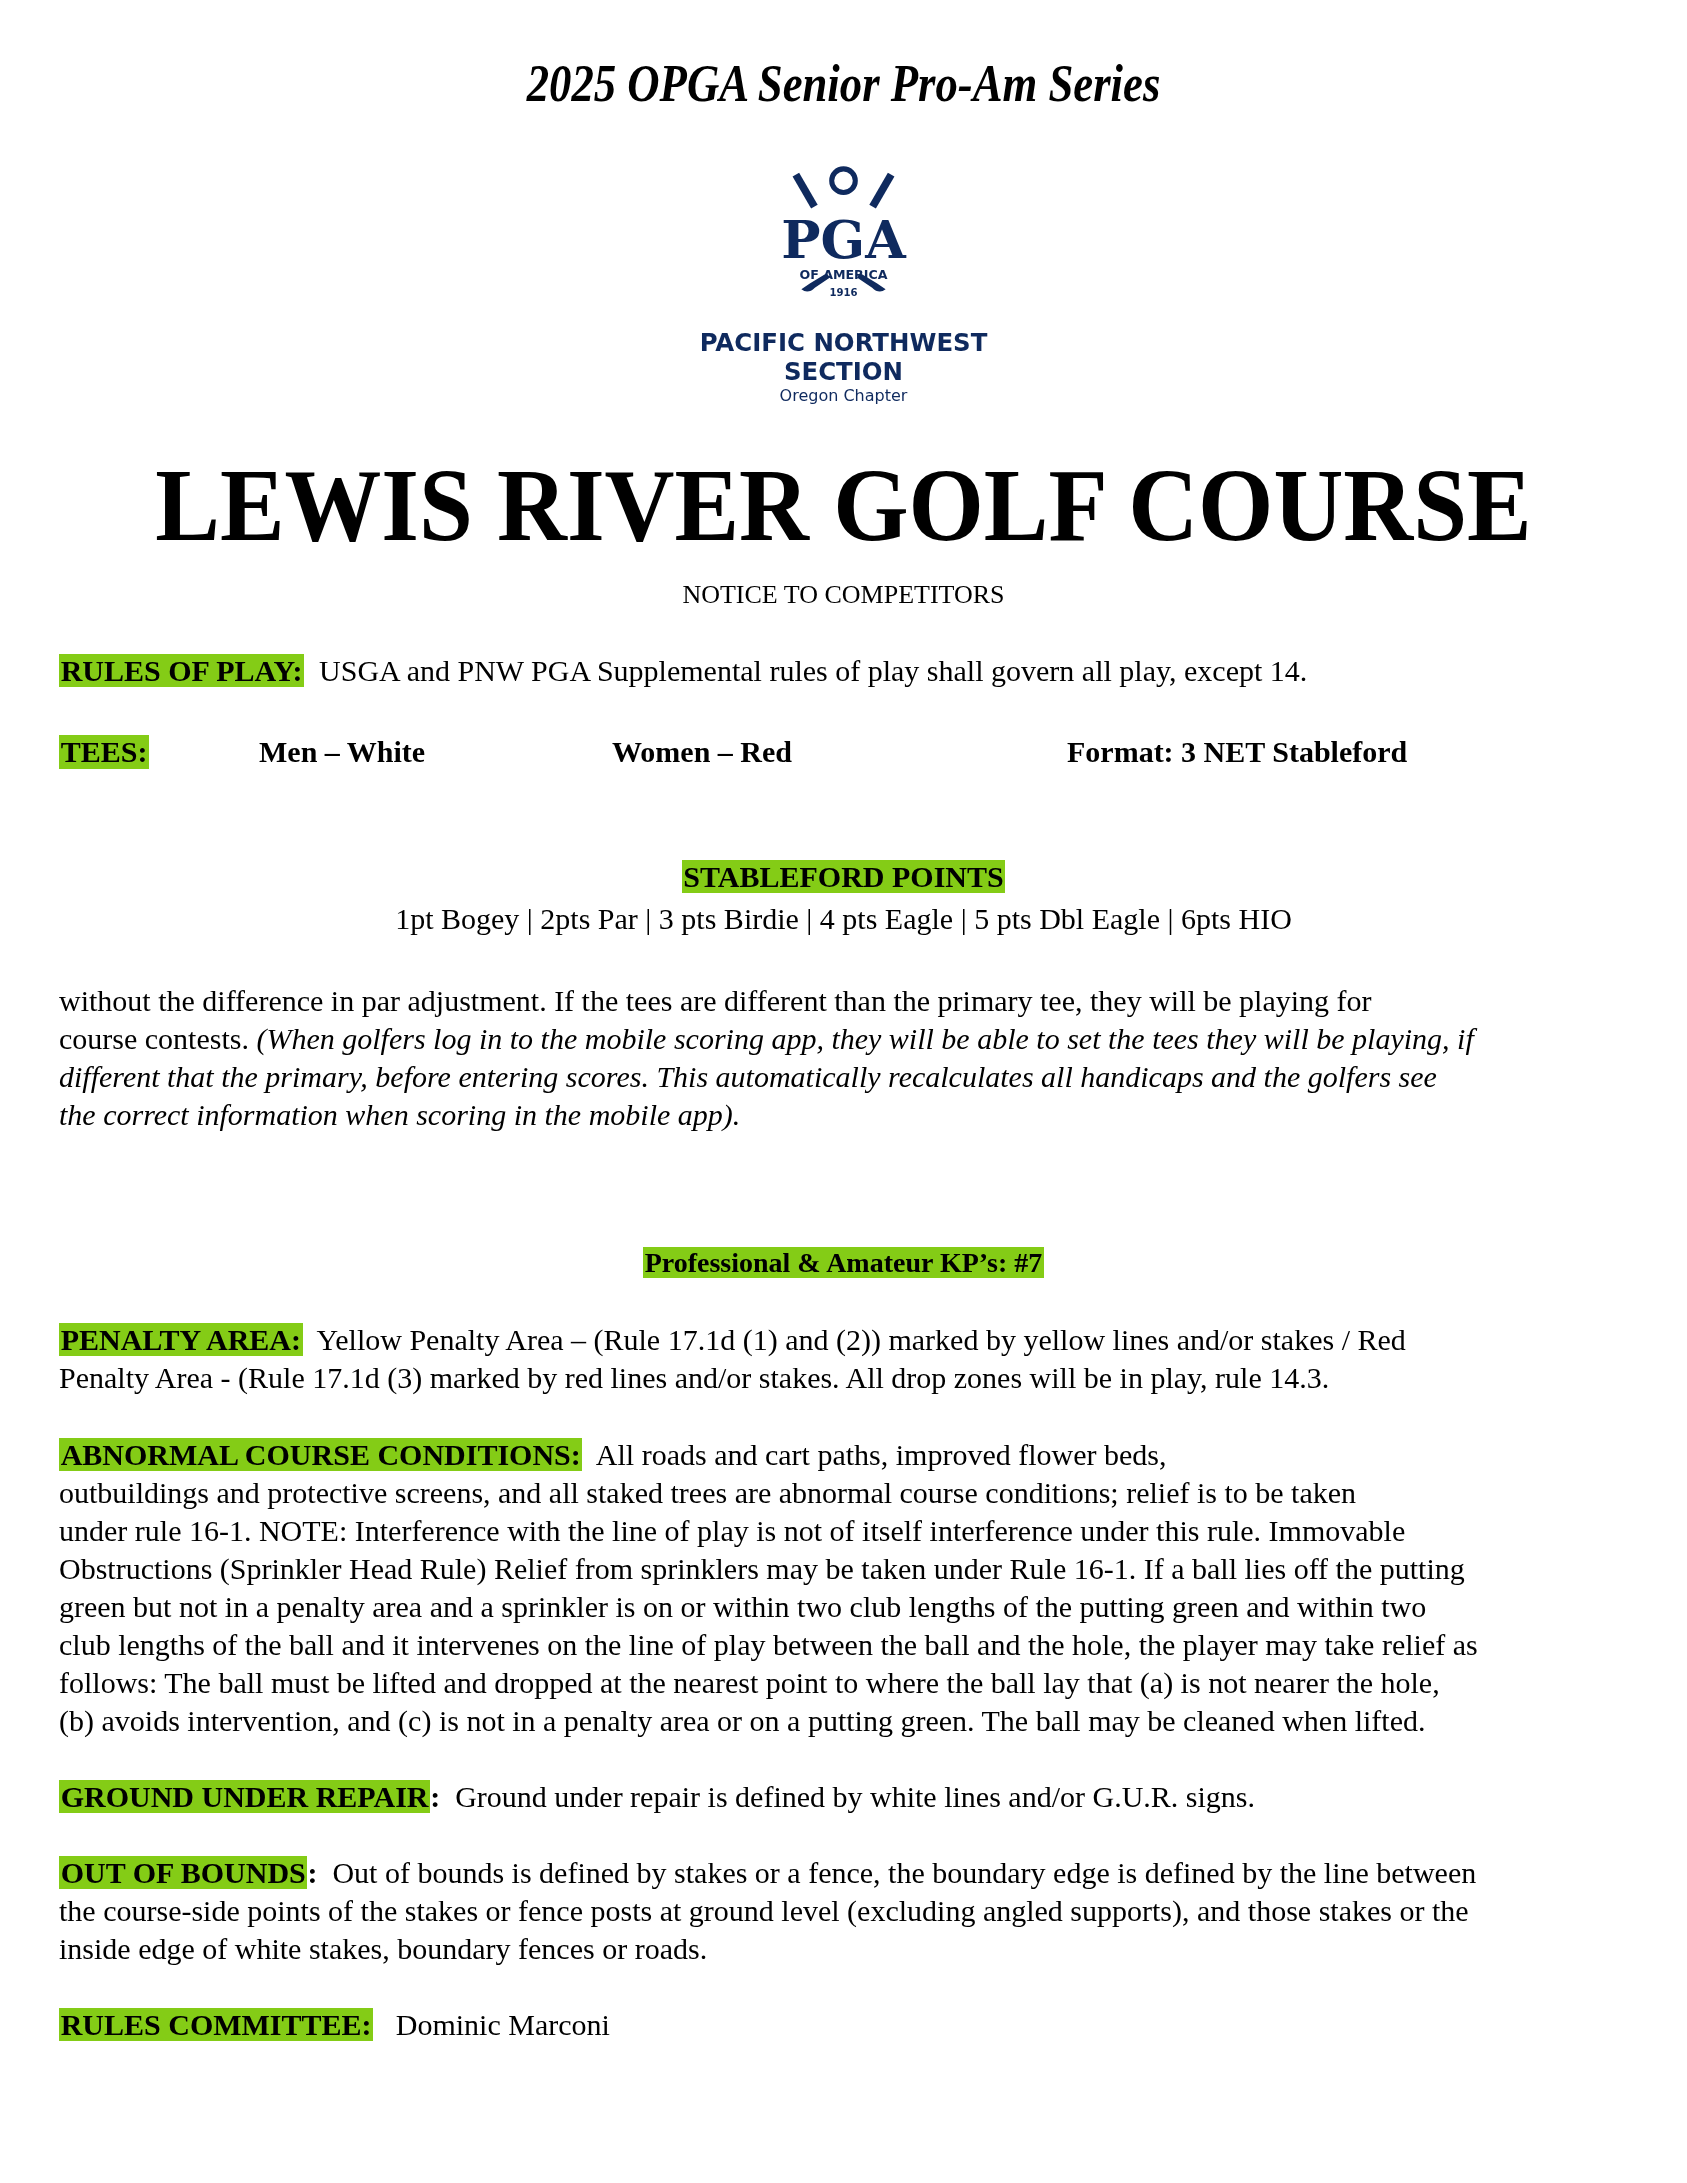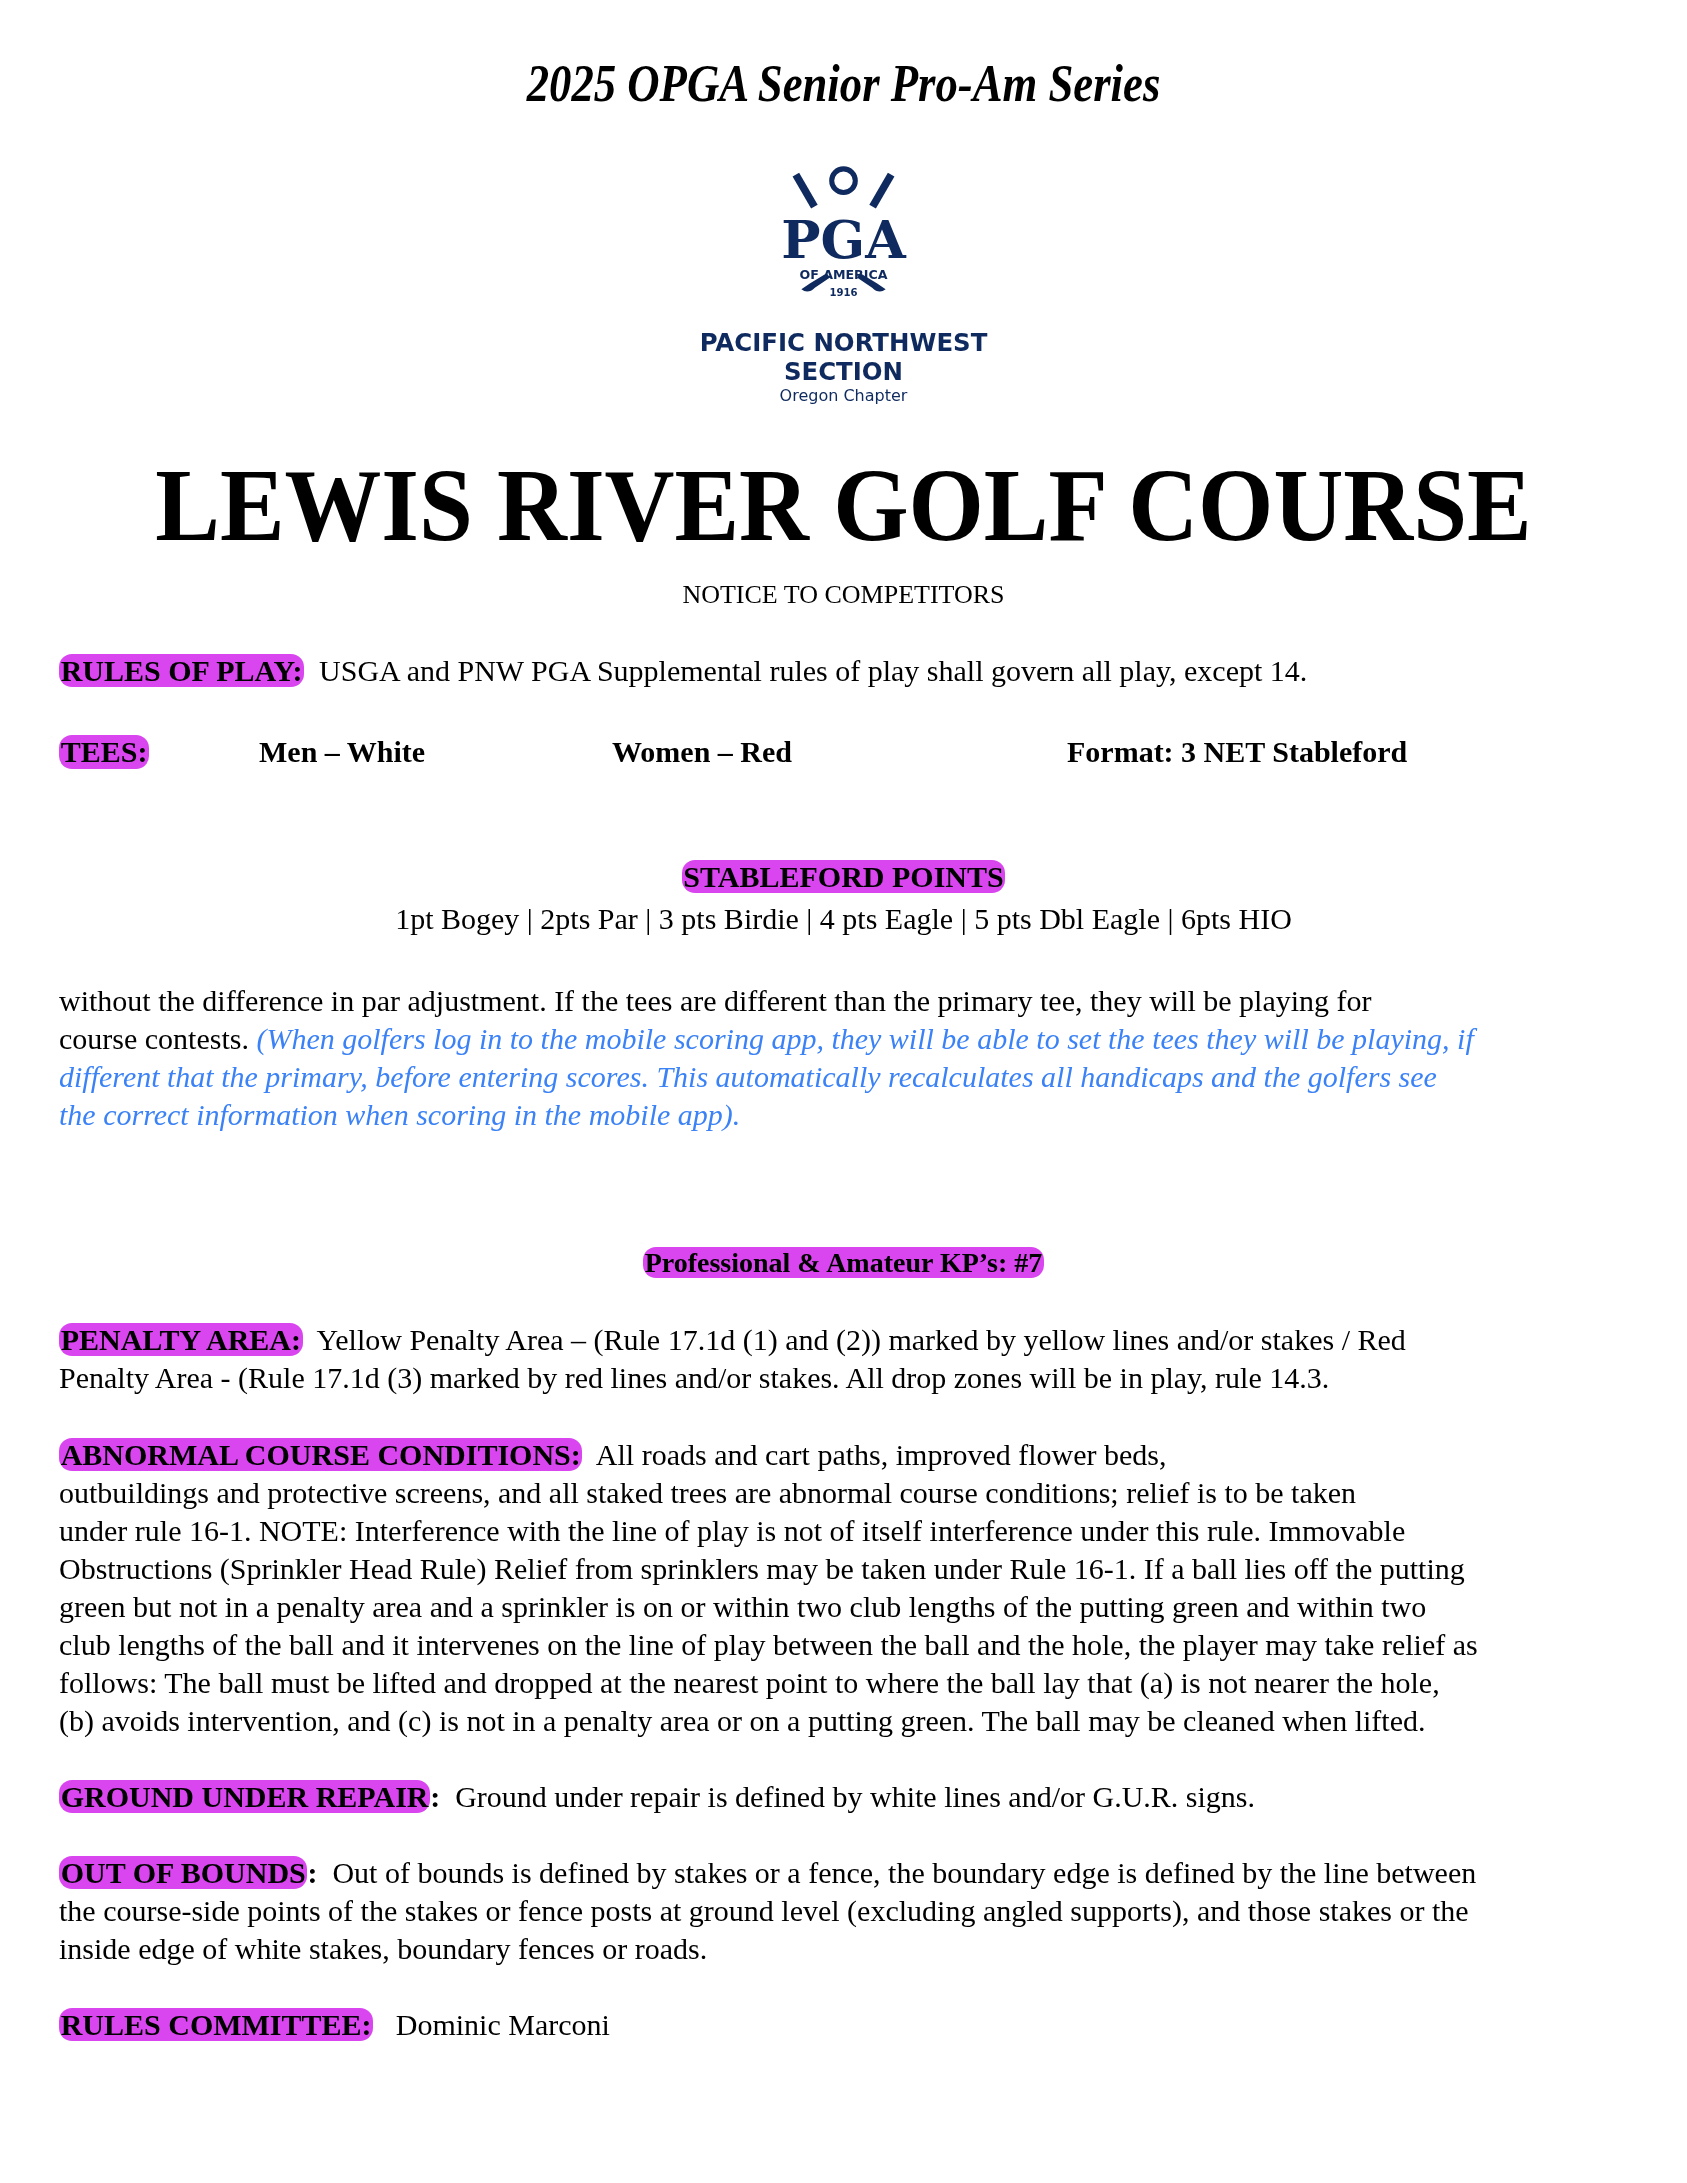--- a/index.html
+++ b/index.html
@@ -12,23 +12,23 @@
     transform: scaleX(0.86); transform-origin: center; }
 
   .logo { position: absolute; left: 675px; top: 135px; width: 337px; height: 262px; }
   .logo-text { font-family: "DejaVu Sans", "Liberation Sans", sans-serif; fill: #0f2a5e; }
 
   .course-title { position: absolute; top: 434px; left: 0; width: 1687px; text-align: center;
     font-weight: bold; font-size: 103px; line-height: 1; transform: scaleX(0.94); transform-origin: center; }
 
   .notice { position: absolute; top: 560px; left: 0; width: 1687px; text-align: center; font-size: 26px; }
 
-  .hl { background: #d946ef; font-weight: bold; padding: 0 1.7px; border-radius: 13px; }
+  .hl { background: #84cc16; font-weight: bold; padding: 0 1.7px; }
   .bold { font-weight: bold; }
-  .red-italic { color: #3b82f6; font-style: italic; }
+  .red-italic { color: #000000; font-style: italic; }
 
   .line { position: absolute; left: 59px; font-size: 30px; white-space: nowrap; }
   .para { position: absolute; left: 59px; width: 1578px; font-size: 30px; line-height: 38px; }
   .center { position: absolute; left: 0; width: 1687px; text-align: center; font-size: 30px; }
 
   .tees-row span { position: absolute; top: 0; white-space: nowrap; }
 </style>
 </head>
 <body>
 

